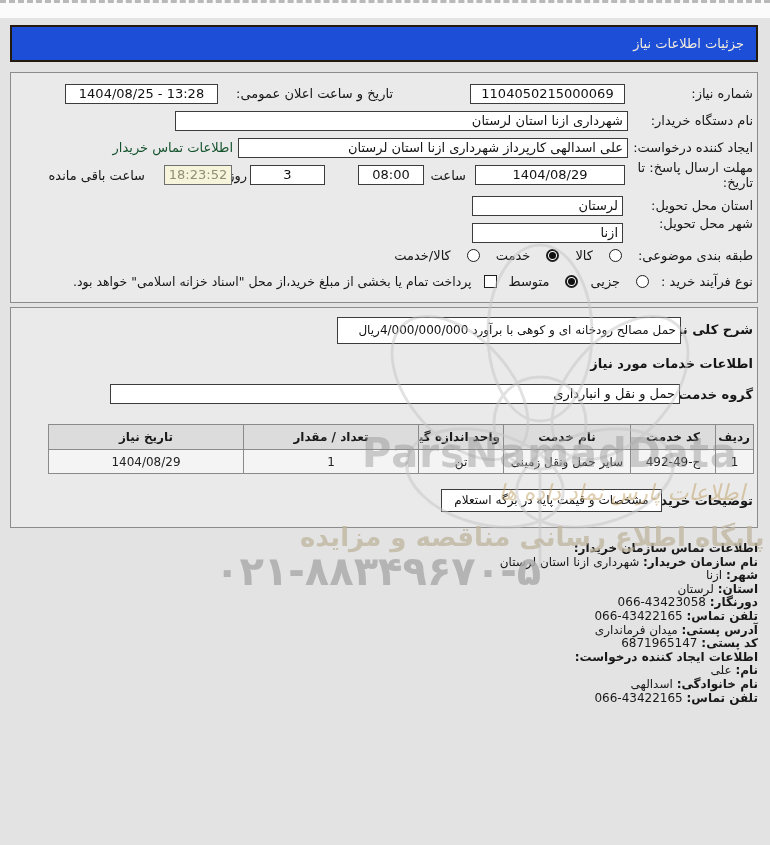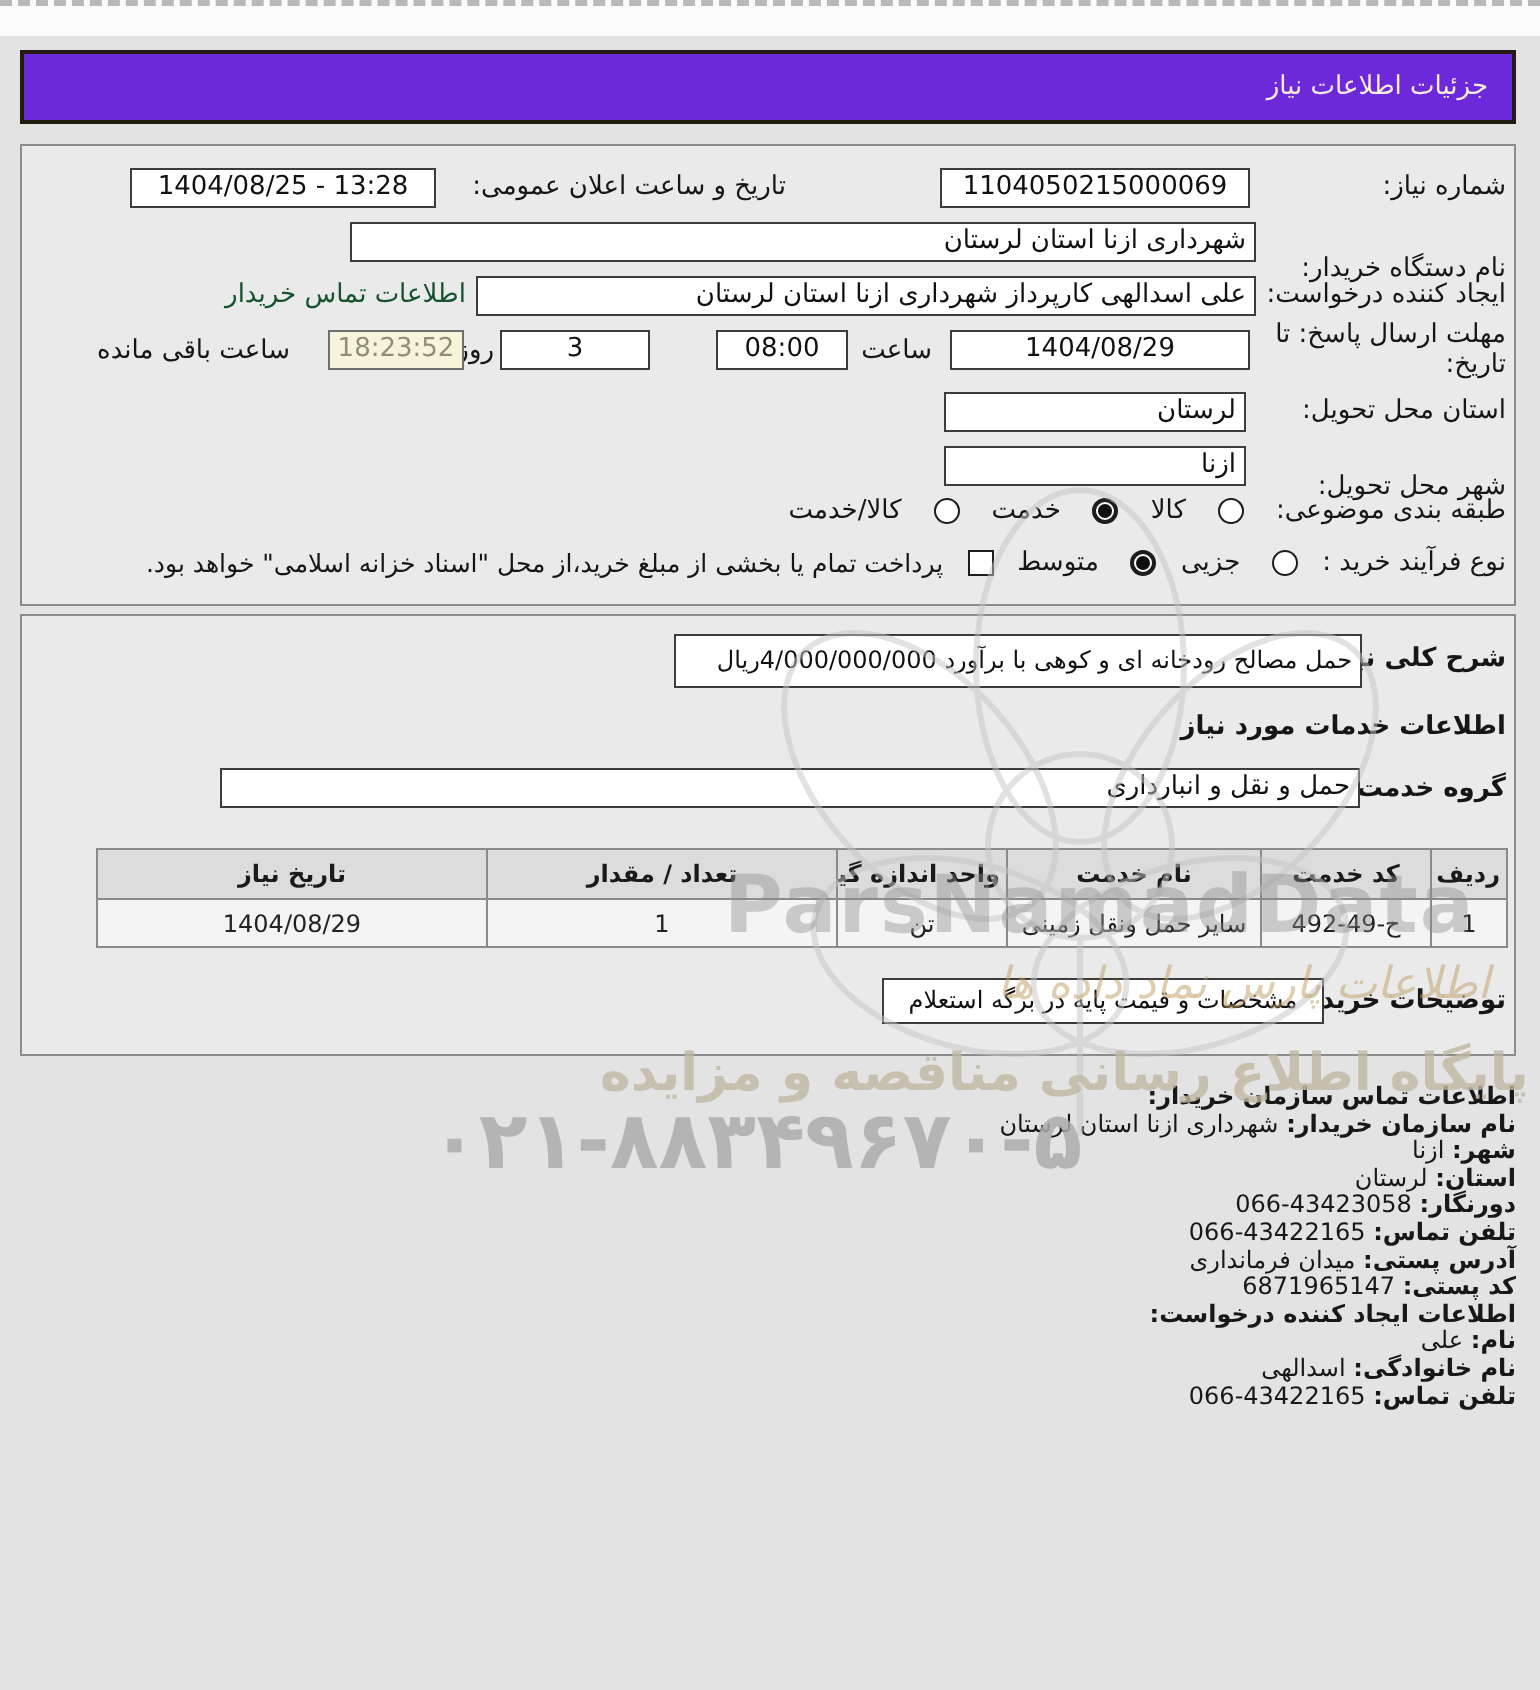--- a/index.html
+++ b/index.html
@@ -7,21 +7,21 @@
     width:770px;height:845px;position:relative;overflow:hidden;
     background:#e3e3e3;
     font-family:"DejaVu Sans","Liberation Sans",sans-serif;
     -webkit-font-smoothing:antialiased;
   }
   .abs{position:absolute;}
   .bidi-ltr{direction:ltr;unicode-bidi:bidi-override;}
   .top-strip{top:0;left:0;width:770px;height:18px;background:#fbfbfb;border-top:3px dashed #b9b9b9;box-sizing:border-box;}
   .header-bar{
     left:10px;top:25px;width:748px;height:37px;box-sizing:border-box;
-    background:#6d28d9;border:2px solid #241b10;
+    background:#1d4ed8;border:2px solid #241b10;
     display:flex;align-items:center;justify-content:flex-end;
     padding:0 12px;color:#f3ecdc;font-size:13px;
   }
   .panel{left:10px;width:748px;box-sizing:border-box;background:#eaeaea;border:1px solid #8c8c8c;}
   #panel-request{top:72px;height:231px;}
   #panel-services{top:307px;height:221px;}
   .lbl{font-size:13px;color:#161616;white-space:nowrap;direction:rtl;}
   .lbl.bold{font-weight:bold;}
   .field{
     box-sizing:border-box;background:#ffffff;border:1px solid #3c3c3c;
@@ -70,40 +70,40 @@
   <span>جزئیات اطلاعات نیاز</span>
 </div>
 
 <div class="abs panel" id="panel-request"></div>
 
 <div class="abs lbl" style="right:17px;top:86px;">شماره نیاز:</div>
 <div class="abs field ltr-val" style="left:470px;top:84px;width:155px;">1104050215000069</div>
 <div class="abs lbl" style="right:377px;top:86px;">تاریخ و ساعت اعلان عمومی:</div>
 <div class="abs field ltr-val" style="left:65px;top:84px;width:153px;">1404/08/25 - 13:28</div>
 
-<div class="abs lbl" style="right:17px;top:127px;margin-left:24px;">نام دستگاه خریدار:</div>
+<div class="abs lbl" style="right:17px;top:113px;margin-left:24px;">نام دستگاه خریدار:</div>
 <div class="abs field rtl-val" style="left:175px;top:111px;width:453px;">شهرداری ازنا استان لرستان</div>
 
 <div class="abs lbl" style="right:17px;top:140px;">ایجاد کننده درخواست:</div>
 <div class="abs field rtl-val" style="left:238px;top:138px;width:390px;">علی اسدالهی کارپرداز شهرداری ازنا استان لرستان</div>
 <div class="abs link" style="right:537px;top:140px;">اطلاعات تماس خریدار</div>
 
 <div class="abs lbl" style="right:17px;top:160px;white-space:pre-line;line-height:15px;text-align:right;">مهلت ارسال پاسخ: تا
 تاریخ:</div>
 <div class="abs field ltr-val" style="left:475px;top:165px;width:150px;">1404/08/29</div>
 <div class="abs lbl" style="right:304px;top:168px;">ساعت</div>
 <div class="abs field ltr-val" style="left:358px;top:165px;width:66px;">08:00</div>
 <div class="abs field ltr-val" style="left:250px;top:165px;width:75px;">3</div>
 <div class="abs lbl" style="right:523px;top:168px;">روز و</div>
 <div class="abs field ltr-val soft" style="left:164px;top:165px;width:68px;">18:23:52</div>
 <div class="abs lbl" style="right:625px;top:168px;">ساعت باقی مانده</div>
 
 <div class="abs lbl" style="right:17px;top:198px;">استان محل تحویل:</div>
 <div class="abs field rtl-val" style="left:472px;top:196px;width:151px;">لرستان</div>
-<div class="abs lbl" style="right:17px;top:236px;">شهر محل تحویل:</div>
+<div class="abs lbl" style="right:17px;top:216px;">شهر محل تحویل:</div>
 <div class="abs field rtl-val" style="left:472px;top:223px;width:151px;">ازنا</div>
 
 <div class="abs optrow" style="right:17px;top:248px;">
   <span class="lbl">طبقه بندی موضوعی:</span>
   <span class="opt">
     <span class="radio"></span>
     <span>کالا</span>
   </span>
   <span class="opt">
     <span class="radio checked"></span>

